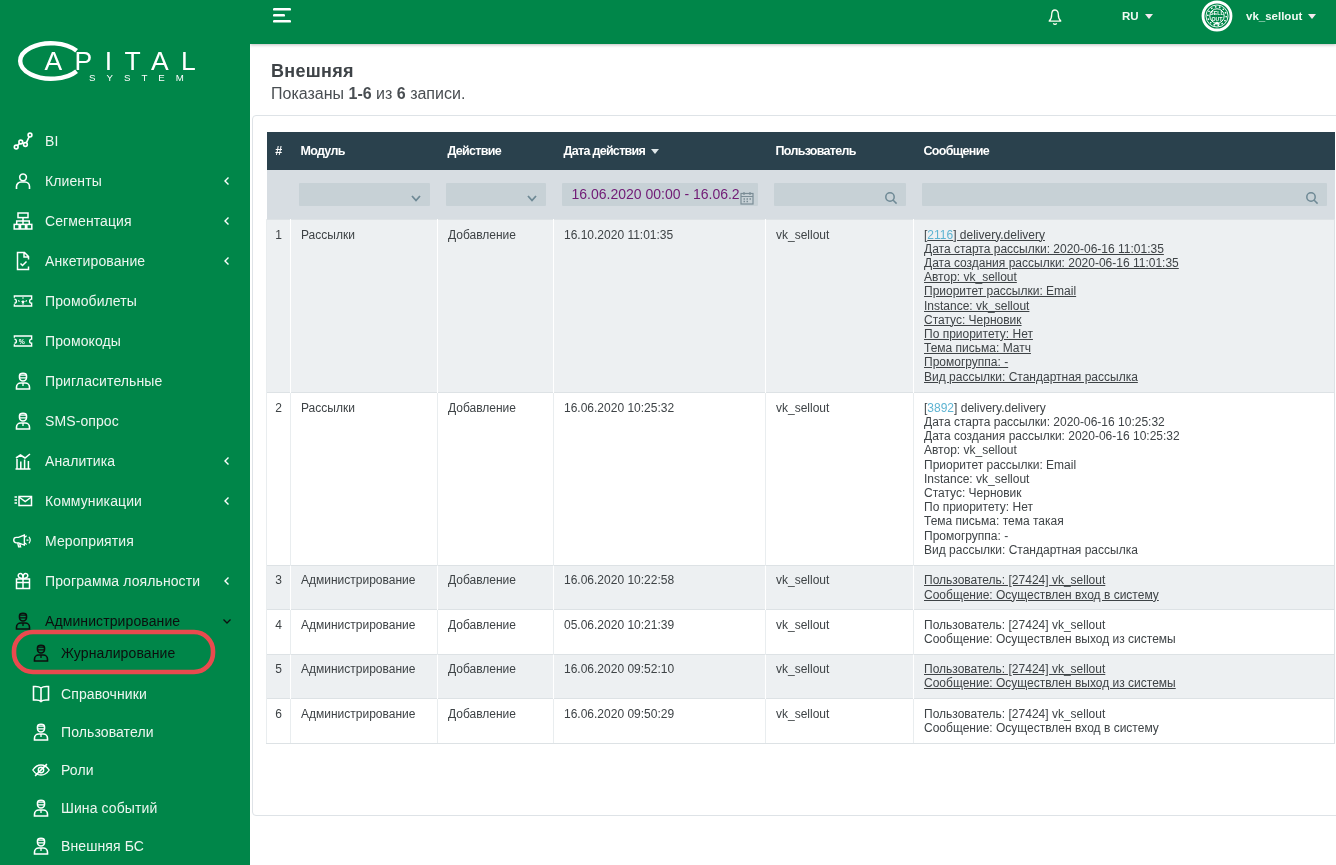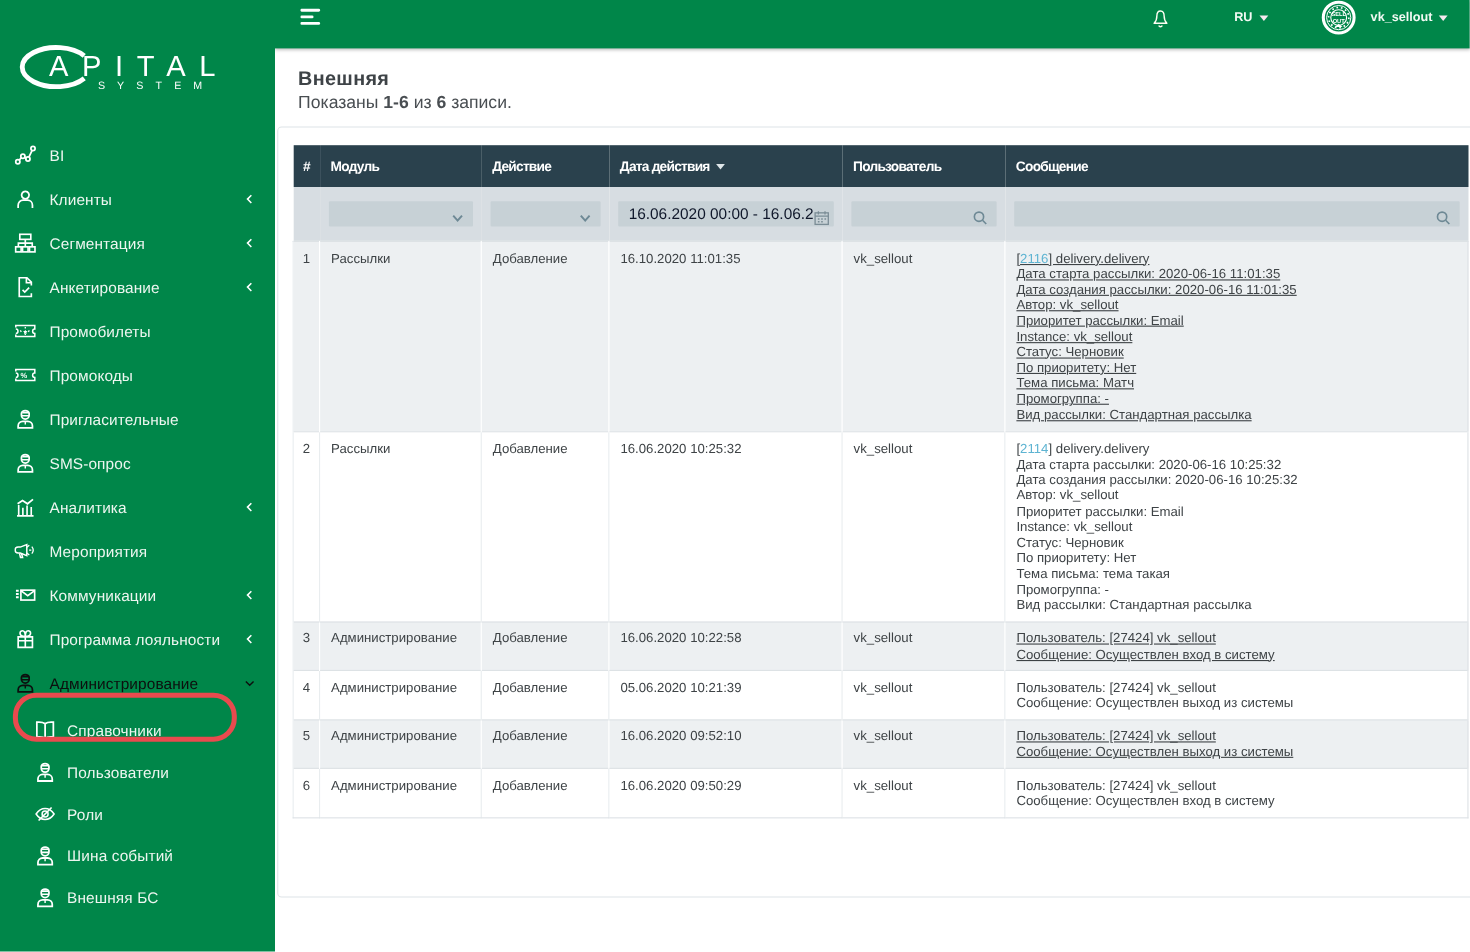--- a/index.html
+++ b/index.html
@@ -41,21 +41,21 @@
   table { border-collapse:collapse; table-layout:fixed;
           position:absolute; left:13px; top:16px; width:1068px;
           font-size:12px; color:#3e4346; }
   col.c0{width:24px;} col.c1{width:147px;} col.c2{width:116px;}
   col.c3{width:212px;} col.c4{width:148px;} col.c5{width:421px;}
   thead th { background:#2a414d; color:#fff; font-weight:bold; font-size:12.5px; letter-spacing:-0.7px;
              text-align:left; height:38px; padding:0 10px; white-space:nowrap; }
   thead th.num { padding:0; text-align:center; }
   tr.filters td { background:#d7dde2; height:49px; padding:0 8px; }
   .inp { background:#c7d1d6; height:23px; border:none; border-radius:1px; width:100%;
-         position:relative; display:flex; align-items:center; color:#0f172a; font-size:14px;
+         position:relative; display:flex; align-items:center; color:#701a75; font-size:14px;
          overflow:hidden;text-align:center; }
   .inp .txt { padding-left:10px; white-space:nowrap; }
   .selcar { position:absolute; right:9px; top:12px; width:10px; height:7px; }
   .sico { position:absolute; right:8px; top:8px; }
   tbody td { vertical-align:top; padding:8px 10px; line-height:14.2px;
              border-top:1px solid #dde2e5; border-right:1px solid #e9edef; }
   tbody tr.short td { padding-top:7.5px; padding-bottom:7.5px; }
   tbody td:first-child { border-left:1px solid #e9edef; text-align:center; padding-left:2px; padding-right:2px;}
   tbody td:last-child { border-right:1px solid #dde2e5; }
   tbody tr:last-child td { border-bottom:1px solid #dde2e5; }
@@ -184,61 +184,70 @@
         <svg class="ic" width="20" height="20" viewBox="0 0 20 20" fill="none" stroke="#fff" stroke-width="1.5">
           <path d="M2.5 18 H17.5 M4 18 V8 M7.8 18 V10.5 M11.6 18 V8.5 M15.4 18 V10"></path>
           <path d="M3 7 L7.5 4 L12 7 L17 3" stroke-width="1.6"></path>
         </svg>
         <span class="lb">Аналитика</span>
         <svg class="ch" width="10" height="10" viewBox="0 0 10 10" fill="none" stroke="#fff" stroke-width="1.4">
           <path d="M6.5 1.5 L3 5 L6.5 8.5"></path>
         </svg>
       </div>
     <div class="mi">
+        <svg class="ic" width="20" height="20" viewBox="0 0 20 20" fill="none" stroke="#fff" stroke-width="1.5">
+          <rect x="6" y="5.5" width="12.5" height="9"></rect>
+          <path d="M6 6 L12.2 10.5 L18.5 6"></path>
+          <path d="M1.5 6 H4 M1.5 9 H4 M1.5 12 H4" stroke-width="1.7"></path>
+        </svg>
+        <span class="lb">Коммуникации</span>
+        <svg class="ch" width="10" height="10" viewBox="0 0 10 10" fill="none" stroke="#fff" stroke-width="1.4">
+          <path d="M6.5 1.5 L3 5 L6.5 8.5"></path>
+        </svg>
+      </div>
+    <div class="mi">
         <svg class="ic" width="22" height="20" viewBox="0 0 22 20" fill="none" stroke="#fff" stroke-width="1.5">
           <path d="M12.5 3.5 V14.5 L6 12 H3.8 a2.4 2.4 0 0 1 0 -6 H6 Z"></path>
           <path d="M5.2 12.2 L6.2 16.5 H8.3 L7.2 12.2"></path>
           <path d="M12.5 6.2 L15 4.2 M12.5 11.8 L15 13.8 M14.8 9 H17" stroke-width="1.3"></path>
           <path d="M17.5 5.5 a5.5 5.5 0 0 1 0 7" stroke-width="1.3"></path>
         </svg>
         <span class="lb">Мероприятия</span>
       </div>
     <div class="mi">
         <svg class="ic" width="20" height="20" viewBox="0 0 20 20" fill="none" stroke="#fff" stroke-width="1.5">
-          <rect x="6" y="5.5" width="12.5" height="9"></rect>
-          <path d="M6 6 L12.2 10.5 L18.5 6"></path>
-          <path d="M1.5 6 H4 M1.5 9 H4 M1.5 12 H4" stroke-width="1.7"></path>
-        </svg>
-        <span class="lb">Коммуникации</span>
-        <svg class="ch" width="10" height="10" viewBox="0 0 10 10" fill="none" stroke="#fff" stroke-width="1.4">
-          <path d="M6.5 1.5 L3 5 L6.5 8.5"></path>
-        </svg>
-      </div>
-    <div class="mi">
-        <svg class="ic" width="20" height="20" viewBox="0 0 20 20" fill="none" stroke="#fff" stroke-width="1.5">
           <path d="M3.5 8 H16.5 V17.5 H3.5 Z"></path>
           <path d="M3.5 11.5 H16.5 M10 8 V17.5"></path>
           <path d="M10 7.5 C 6.8 7.5 5.2 6.3 5.2 4.6 C 5.2 3.2 6.3 2.4 7.4 2.4 C 9 2.4 10 4.2 10 7.5 Z M10 7.5 C 13.2 7.5 14.8 6.3 14.8 4.6 C 14.8 3.2 13.7 2.4 12.6 2.4 C 11 2.4 10 4.2 10 7.5 Z"></path>
         </svg>
         <span class="lb">Программа лояльности</span>
         <svg class="ch" width="10" height="10" viewBox="0 0 10 10" fill="none" stroke="#fff" stroke-width="1.4">
           <path d="M6.5 1.5 L3 5 L6.5 8.5"></path>
         </svg>
       </div>
     <div class="mi dark">
         <svg class="ic" width="20" height="20" viewBox="0 0 20 20" fill="none" stroke="#0c0f0e" stroke-width="1.6">
           <path d="M6.5 6.5 a3.5 3.5 0 0 0 7 0 V4.8 a3.5 2.6 0 0 0 -7 0 Z"></path>
           <path d="M7.2 4.1 H13.4 M7 6.9 H13.5" stroke-width="1.4"></path>
           <path d="M3.5 18 v-1.8 a4.2 4.2 0 0 1 4.2 -4.2 h4.6 a4.2 4.2 0 0 1 4.2 4.2 V18 Z"></path>
           <path d="M10 12 V15" stroke-width="1.3"></path>
         </svg>
         <span class="lb">Администрирование</span>
         <svg class="ch" width="11" height="11" viewBox="0 0 10 10" fill="none" stroke="#0c0f0e" stroke-width="1.3">
           <path d="M1.5 3.5 L5 7 L8.5 3.5"></path>
         </svg>
+      </div>
+    <div class="mi sub dark" style="height:36px;margin-top:-6px">
+        <svg class="ic" width="20" height="20" viewBox="0 0 20 20" fill="none" stroke="#0c0f0e" stroke-width="1.6">
+          <path d="M6.5 6.5 a3.5 3.5 0 0 0 7 0 V4.8 a3.5 2.6 0 0 0 -7 0 Z"></path>
+          <path d="M7.2 4.1 H13.4 M7 6.9 H13.5" stroke-width="1.4"></path>
+          <path d="M3.5 18 v-1.8 a4.2 4.2 0 0 1 4.2 -4.2 h4.6 a4.2 4.2 0 0 1 4.2 4.2 V18 Z"></path>
+          <path d="M10 12 V15" stroke-width="1.3"></path>
+        </svg>
+        <span class="lb">Журналирование</span>
       </div>
     <div class="mi sub" style="margin-top:3.5px">
         <svg class="ic" width="20" height="20" viewBox="0 0 20 20" fill="none" stroke="#fff" stroke-width="1.6">
           <path d="M10 4 C 8.5 2.8 6.5 2.5 4.5 2.5 H2.5 V16 H5 C 7 16 8.8 16.3 10 17.5 C 11.2 16.3 13 16 15 16 H17.5 V2.5 H15.5 C 13.5 2.5 11.5 2.8 10 4 V17"></path>
         </svg>
         <span class="lb">Справочники</span>
       </div>
     <div class="mi sub">
         <svg class="ic" width="20" height="20" viewBox="0 0 20 20" fill="none" stroke="#fff" stroke-width="1.6">
           <path d="M6.5 6.5 a3.5 3.5 0 0 0 7 0 V4.8 a3.5 2.6 0 0 0 -7 0 Z"></path>
@@ -366,21 +375,21 @@
 Тема письма: Матч<br>
 Промогруппа: -<br>
 Вид рассылки: Стандартная рассылка</td>
     </tr>
     <tr>
       <td>2</td>
       <td>Рассылки</td>
       <td>Добавление</td>
       <td>16.06.2020 10:25:32</td>
       <td>vk_sellout</td>
-      <td>[<a class="blue" href="#">2114</a>] delivery.delivery<br>
+      <td>[<a class="blue" href="#">3892</a>] delivery.delivery<br>
 Дата старта рассылки: 2020-06-16 10:25:32<br>
 Дата создания рассылки: 2020-06-16 10:25:32<br>
 Автор: vk_sellout<br>
 Приоритет рассылки: Email<br>
 Instance: vk_sellout<br>
 Статус: Черновик<br>
 По приоритету: Нет<br>
 Тема письма: тема такая<br>
 Промогруппа: -<br>
 Вид рассылки: Стандартная рассылка</td>

